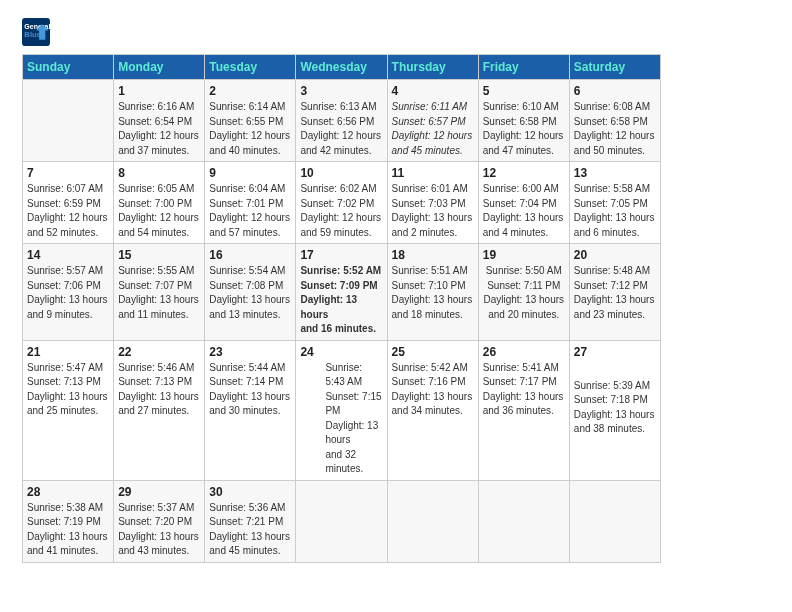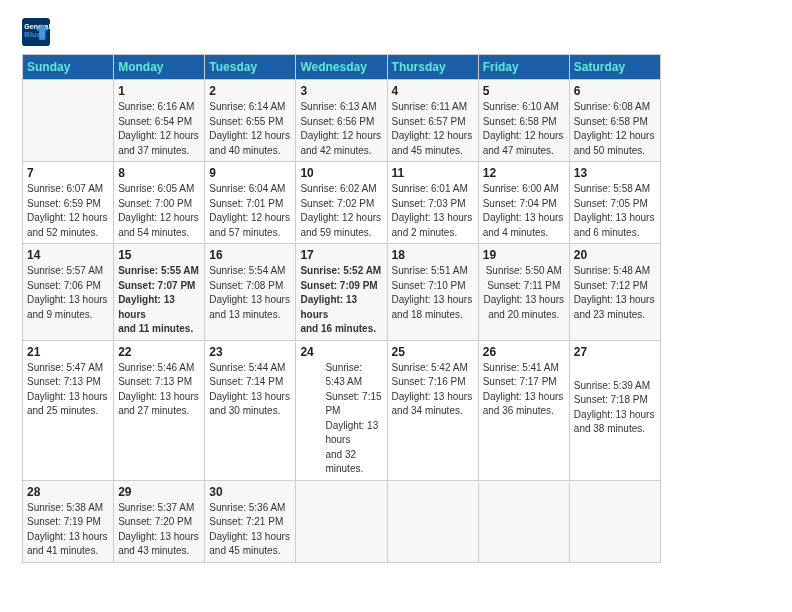--- a/index.html
+++ b/index.html
@@ -136,21 +136,21 @@
           </td>
           <td>
             <span class="day-num">3</span>
             <div class="cell-text" style="white-space: pre-line;">Sunrise: 6:13 AM
 Sunset: 6:56 PM
 Daylight: 12 hours
 and 42 minutes.</div>
           </td>
           <td>
             <span class="day-num">4</span>
-            <div class="cell-text" style="white-space: pre-line;">Sunrise: 6:11 AM
+            <div class="cell-text" style="white-space: pre-line; font-style: italic;">Sunrise: 6:11 AM
 Sunset: 6:57 PM
 Daylight: 12 hours
 and 45 minutes.</div>
           </td>
           <td>
             <span class="day-num">5</span>
             <div class="cell-text" style="white-space: pre-line;">Sunrise: 6:10 AM
 Sunset: 6:58 PM
 Daylight: 12 hours
 and 47 minutes.</div>
@@ -217,21 +217,21 @@
         <tr>
           <td>
             <span class="day-num">14</span>
             <div class="cell-text" style="white-space: pre-line;">Sunrise: 5:57 AM
 Sunset: 7:06 PM
 Daylight: 13 hours
 and 9 minutes.</div>
           </td>
           <td>
             <span class="day-num">15</span>
-            <div class="cell-text" style="white-space: pre-line; font-weight: bold;">Sunrise: 5:55 AM
+            <div class="cell-text" style="white-space: pre-line;">Sunrise: 5:55 AM
 Sunset: 7:07 PM
 Daylight: 13 hours
 and 11 minutes.</div>
           </td>
           <td>
             <span class="day-num">16</span>
             <div class="cell-text" style="white-space: pre-line;">Sunrise: 5:54 AM
 Sunset: 7:08 PM
 Daylight: 13 hours
 and 13 minutes.</div>

